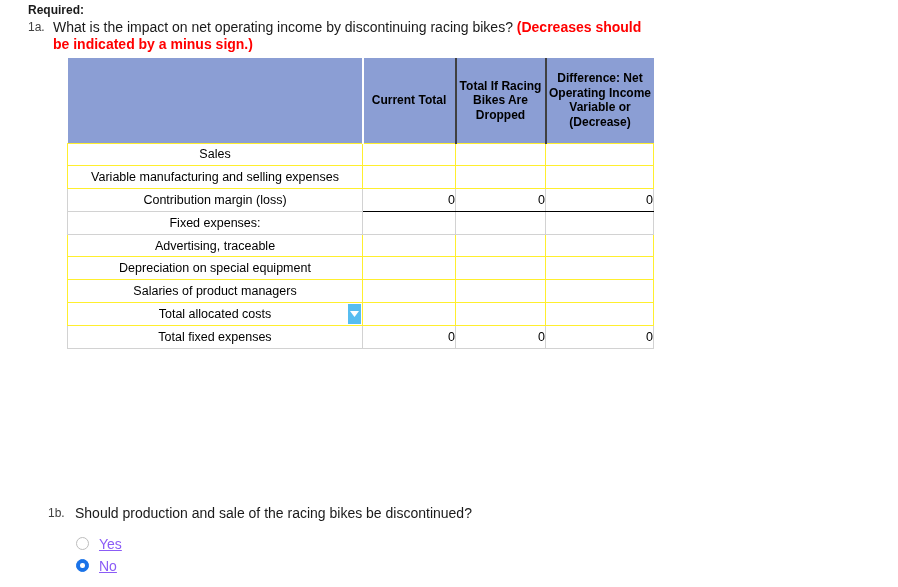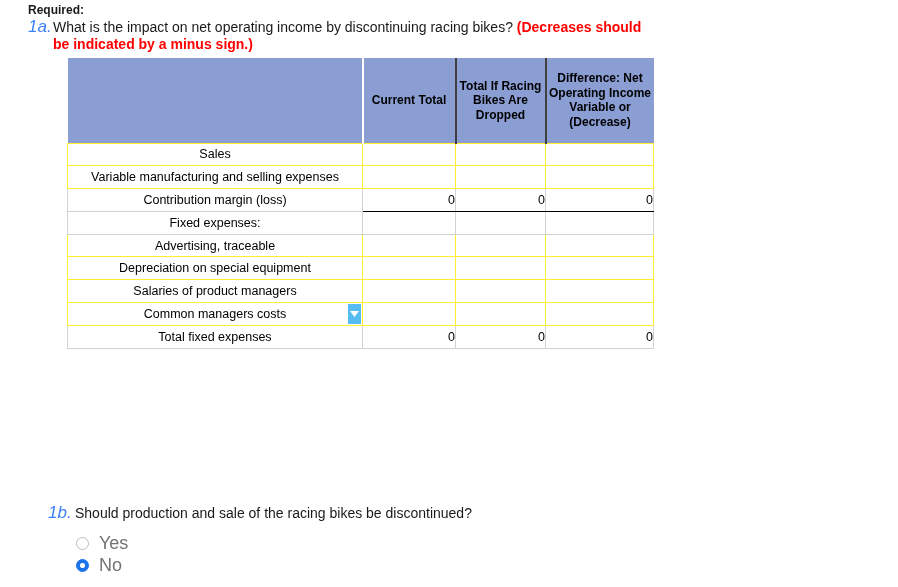--- a/index.html
+++ b/index.html
@@ -32,23 +32,22 @@
     margin: 0 0 1px 0;
   }
   .q-row {
     display: flex;
     align-items: flex-start;
     line-height: 16.5px;
   }
   .q-num {
     width: 25px;
     flex: 0 0 25px;
-    font-size: 17px;
-    color: #3b82f6;
-    font-style: italic;
+    font-size: 12px;
+    color: #404040;
   }
   .q-text {
     font-size: 14px;
     color: #1a1a1a;
     max-width: 600px;
   }
   .q-emph {
     color: #ff0000;
     font-weight: bold;
   }
@@ -203,22 +202,23 @@
     left: 50%;
     top: 50%;
     width: 4.4px;
     height: 4.4px;
     margin-left: -2.2px;
     margin-top: -2.2px;
     border-radius: 50%;
     background: #ffffff;
   }
   .radio-label {
-    font-size: 18px;
-    color: #737373;
+    font-size: 14px;
+    color: #8b5cf6;
+    text-decoration: underline;
   }
 </style>
 </head>
 <body>
 
 <div id="prompt-block">
   <div class="required-label">Required:</div>
   <div class="q-row">
     <span class="q-num">1a.</span>
     <span class="q-text"><span>What is the impact on net operating income by discontinuing racing bikes?</span> <span class="q-emph">(Decreases should be indicated by a minus sign.)</span></span>
@@ -286,21 +286,21 @@
 
     <tr>
       <td class="lbl edit indent">Salaries of product managers</td>
       <td class="num edit"></td>
       <td class="num edit"></td>
       <td class="num edit"></td>
     </tr>
 
     <tr>
       <td class="lbl focused indent has-dd">
-        <span>Common managers costs</span>
+        <span>Total allocated costs</span>
         <span class="dd-btn">
           <svg width="9" height="6" viewBox="0 0 9 6" aria-hidden="true">
             <polygon points="0,0 9,0 4.5,6" fill="#ffffff"></polygon>
           </svg>
         </span>
       </td>
       <td class="num edit"></td>
       <td class="num edit"></td>
       <td class="num edit"></td>
     </tr>

